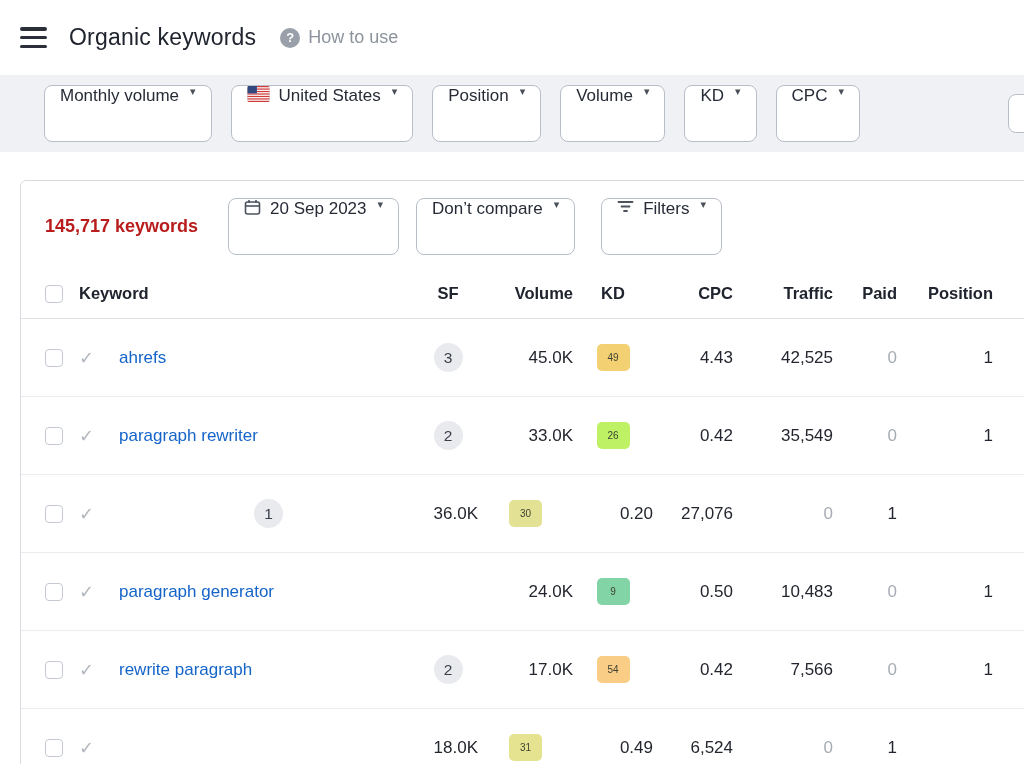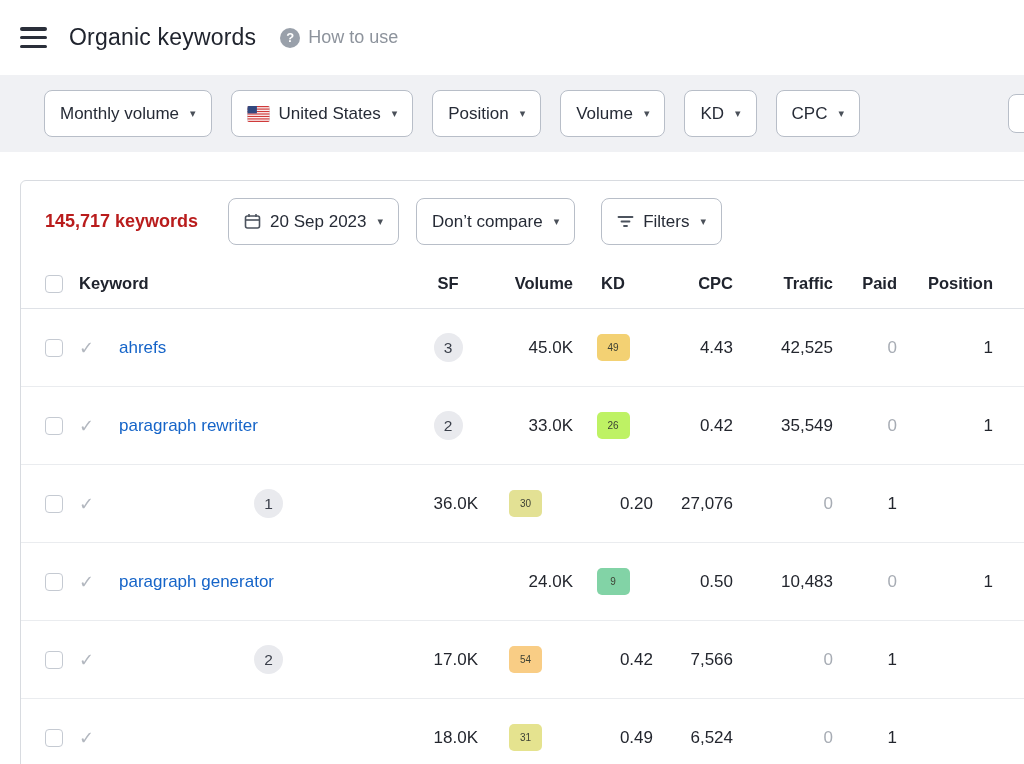--- a/index.html
+++ b/index.html
@@ -23,22 +23,22 @@
     width: 20px; height: 20px; border-radius: 50%; background: #99a0aa; color: #fff;
     font-size: 13px; font-weight: bold; display: flex; align-items: center; justify-content: center;
   }
 
   
   .filter-bar {
     position: relative; background: #f0f1f4; height: 77px;
     display: flex; align-items: center; padding-left: 44px; gap: 19px; overflow: hidden;
   }
   .fbtn {
-    display: inline-flex; align-items: center; gap: 9px; background: #fff;
-    border: 1px solid #b8bec8; border-radius: 8px; height: 47px; padding: 0 15px;
+    display: inline-flex; gap: 9px; background: #fff;
+    border: 1px solid #b8bec8; border-radius: 8px; height: 57px; padding: 0 15px;
     font-size: 17px; color: #262b36; cursor: pointer; white-space: nowrap;
     font-family: "Liberation Sans", sans-serif;
   }
   .caret { font-size: 11px; color: #4a5059; margin-left: 2px; line-height: 1; }
   .flag { border-radius: 2px; flex: 0 0 auto; }
   .partial-btn {
     position: absolute; left: 1008px; top: 19px; width: 70px; height: 39px;
     background: #fff; border: 1px solid #b8bec8; border-radius: 8px;
   }
 
@@ -237,20 +237,21 @@
     <span class="num">24.0K</span>
     <span class="kd-badge" style="background: rgb(130, 211, 166);">9</span>
     <span class="num">0.50</span>
     <span class="num">10,483</span>
     <span class="num paid">0</span>
     <span class="num">1</span>
   </div>
       <div class="trow">
     <input type="checkbox" class="cb" style="">
     <span class="mark">✓</span>
+    <span class="kw"><a href="#">rewrite paragraph</a></span>
     <span class="sf-wrap">
           <span class="sf-badge">2</span>
         </span>
     <span class="num">17.0K</span>
     <span class="kd-badge" style="background: rgb(249, 205, 133);">54</span>
     <span class="num">0.42</span>
     <span class="num">7,566</span>
     <span class="num paid">0</span>
     <span class="num">1</span>
   </div>

